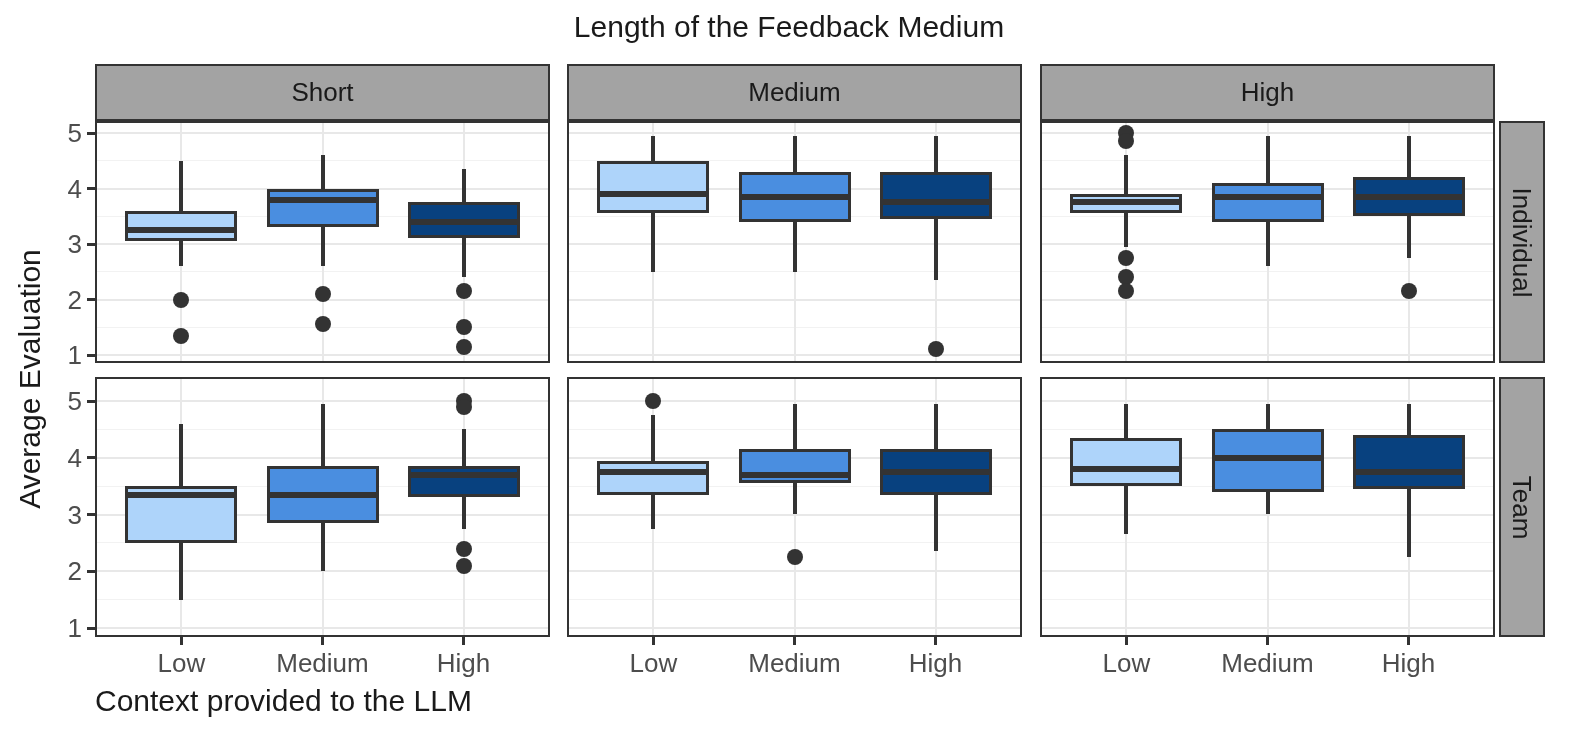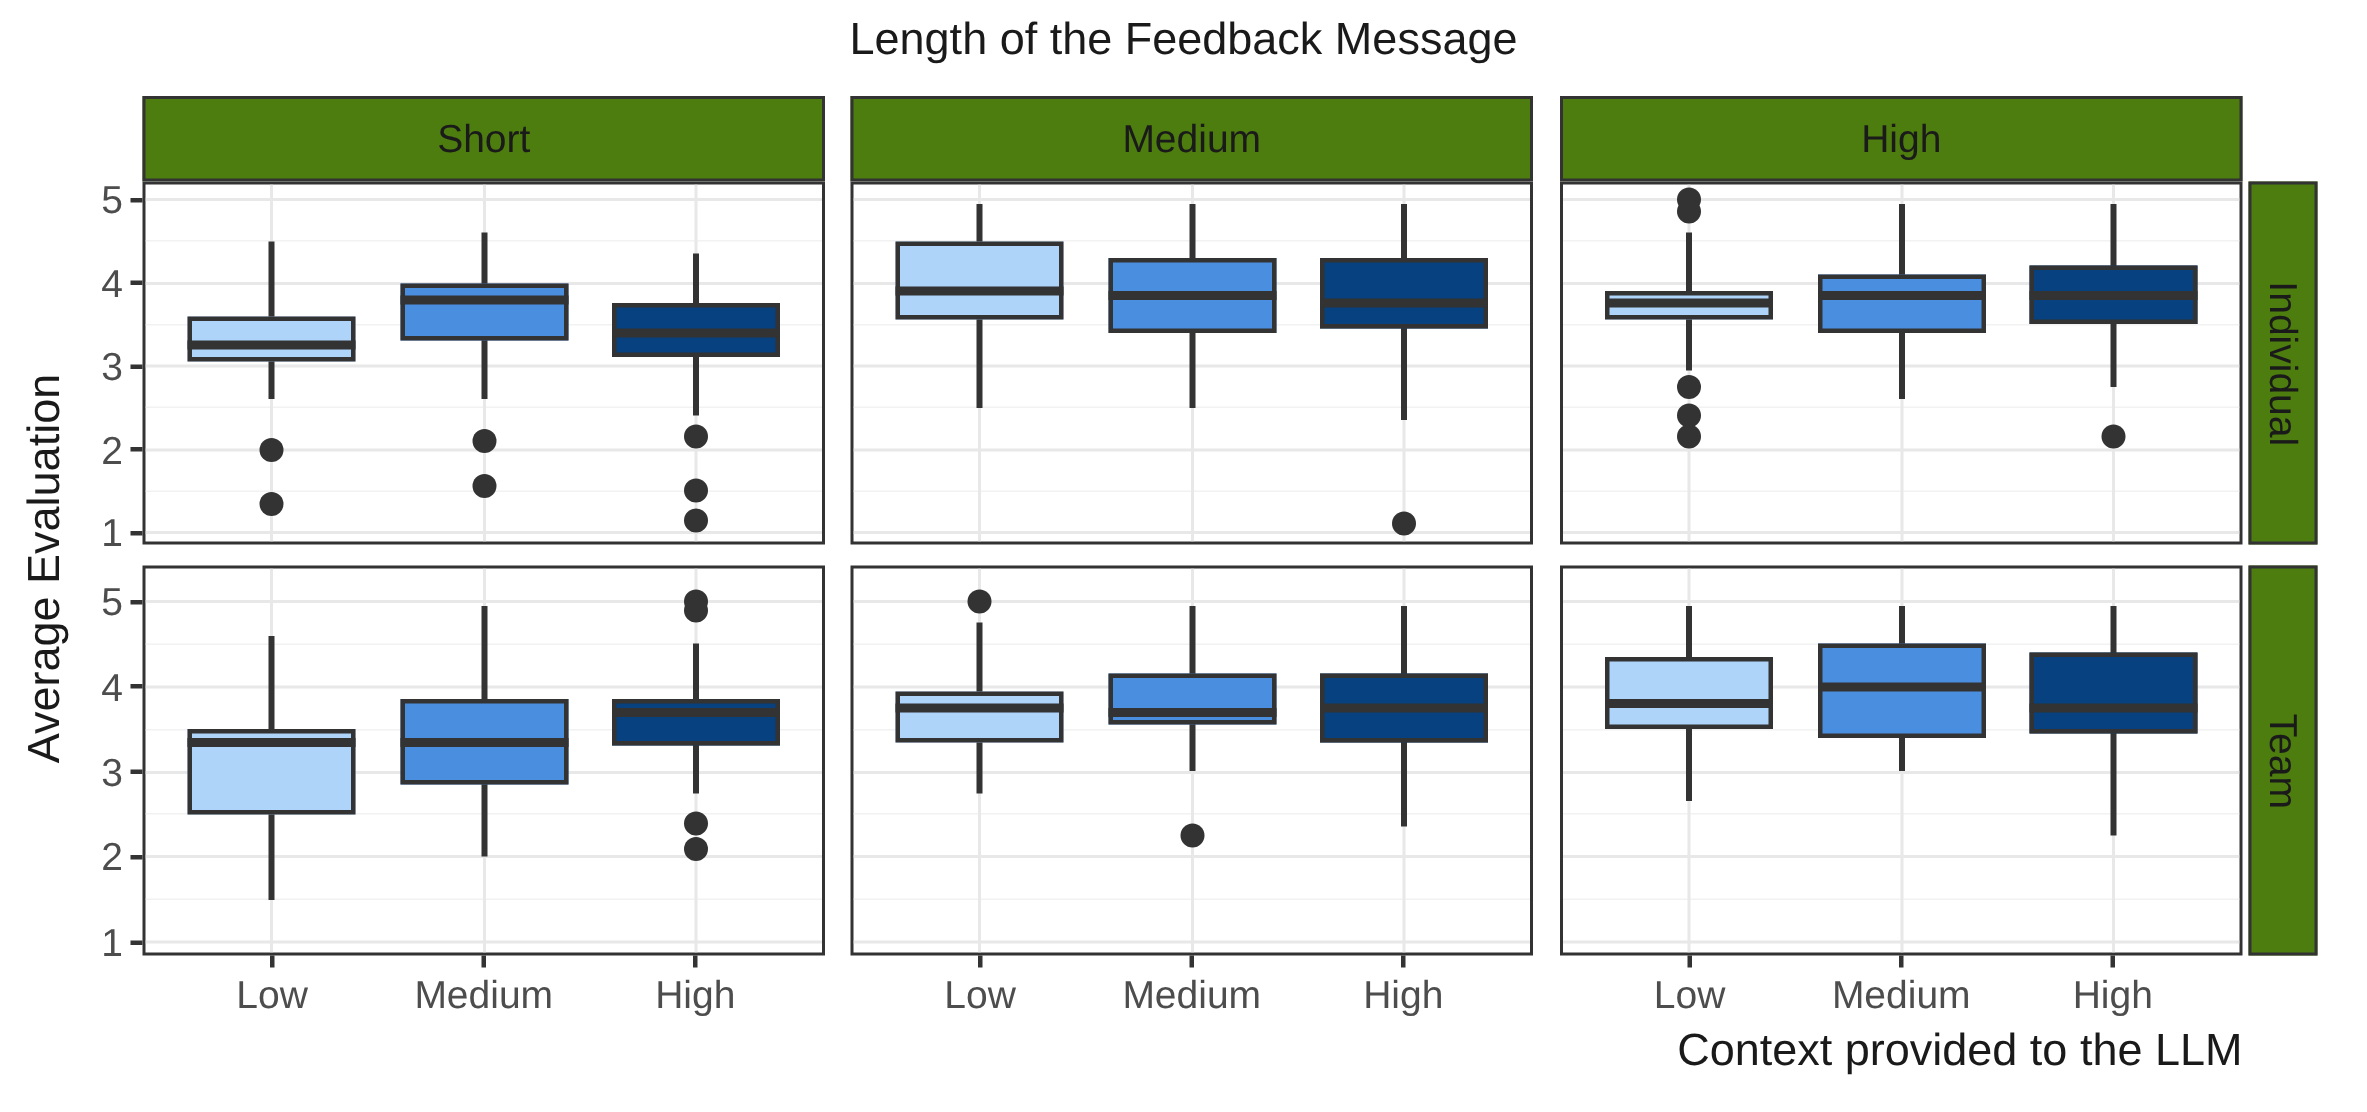--- a/index.html
+++ b/index.html
@@ -18,25 +18,25 @@
   }
   #y-axis-title{
     left:-120px;top:359px;width:300px;height:40px;
     transform:rotate(-90deg);
     text-align:center;
     font-size:30px;color:#1a1a1a;
     line-height:40px;
   }
   #x-axis-title{
     left:95px;top:684px;width:1400px;
-    text-align:right;
+    text-align:left;
     font-size:30px;color:#1a1a1a;
   }
   .strip{
-    background:#4d7c0f;
+    background:#a3a3a3;
     border:2px solid #333333;
     box-sizing:border-box;
     display:flex;align-items:center;justify-content:center;
     font-size:26px;color:#1a1a1a;
   }
   .strip-label-vert{
     transform:rotate(90deg);
     white-space:nowrap;
   }
   .panel{
@@ -69,21 +69,21 @@
   .x-tick-label{
     text-align:center;
     font-size:26px;color:#4d4d4d;
     line-height:30px;
   }
 </style>
 </head>
 <body>
 
 <div id="figure">
-  <div id="chart-title" class="abs">Length of the Feedback Message</div>
+  <div id="chart-title" class="abs">Length of the Feedback Medium</div>
   <div id="y-axis-title" class="abs">Average Evaluation</div>
   <div id="x-axis-title" class="abs">Context provided to the LLM</div>
   <div id="chart"></div>
 <div class="strip abs" style="left: 95px; top: 64px; width: 455px; height: 57px;">
       <div>Short</div>
     </div>
     <div class="strip abs" style="left: 567px; top: 64px; width: 455px; height: 57px;">
       <div>Medium</div>
     </div>
     <div class="strip abs" style="left: 1040px; top: 64px; width: 455px; height: 57px;">

